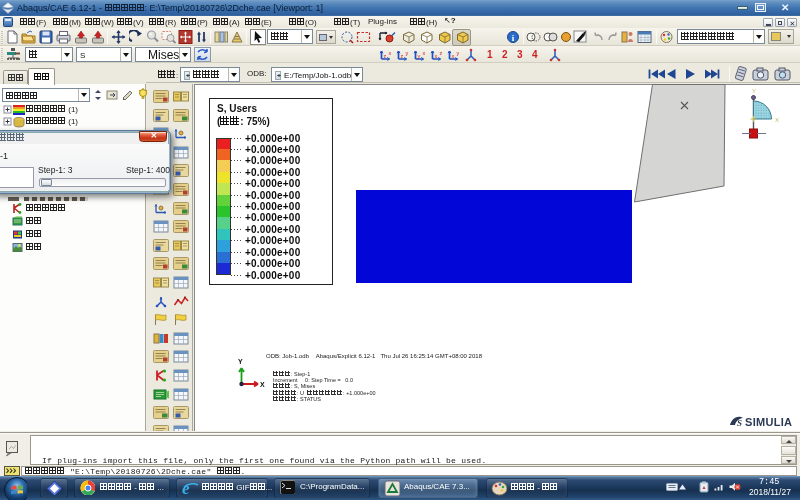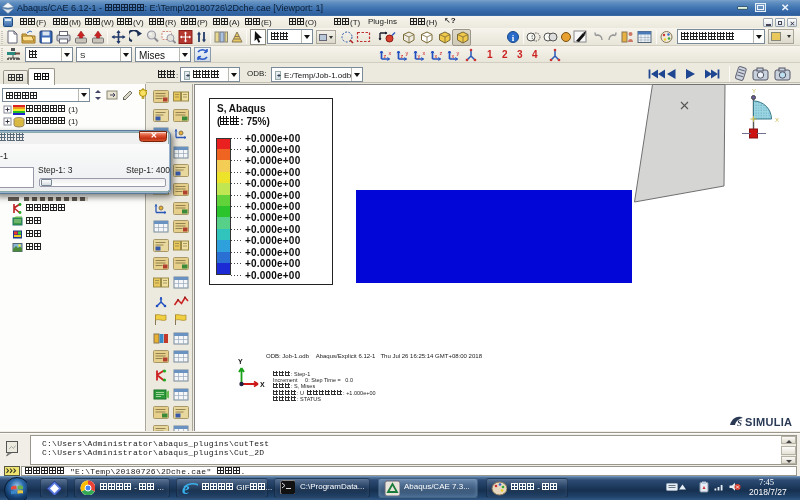--- a/index.html
+++ b/index.html
@@ -234,21 +234,21 @@
         <div style="position:absolute;left:1.5px;top:4.5px;width:0;height:0;border:3.5px solid rgba(0,0,0,0);border-top:4.5px solid #111"></div>
       </div>
     </div>
 <div style="position:absolute;left:76px;top:47px;width:56px;height:15px;background:#fff;border:1px solid #7a8a99;">
       <div style="position:absolute;left:3px;top:2px;font-size:8px;color:#111;white-space:nowrap;line-height:11px">S</div>
       <div style="position:absolute;right:0;top:0;bottom:0;width:11px;background:#fdfdfb;border-left:1px solid #b8b8b0">
         <div style="position:absolute;left:1.5px;top:4.5px;width:0;height:0;border:3.5px solid rgba(0,0,0,0);border-top:4.5px solid #111"></div>
       </div>
     </div>
 <div style="position:absolute;left:135px;top:47px;width:56px;height:15px;background:#fff;border:1px solid #7a8a99;">
-      <div style="position:absolute;left:3px;top:2px;font-size:10px;color:#111;white-space:nowrap;line-height:11px">Mises</div>
+      <div style="position:absolute;left:12px;top:2px;font-size:12px;color:#111;white-space:nowrap;line-height:11px">Mises</div>
       <div style="position:absolute;right:0;top:0;bottom:0;width:11px;background:#fdfdfb;border-left:1px solid #b8b8b0">
         <div style="position:absolute;left:1.5px;top:4.5px;width:0;height:0;border:3.5px solid rgba(0,0,0,0);border-top:4.5px solid #111"></div>
       </div>
     </div>
 <div style="position:absolute;left:194px;top:47px;width:17px;height:15px;background:linear-gradient(#f0f4f8,#d0dce8);border:1px solid #8a9aa8"></div>
 <svg style="position:absolute;left:196px;top:48px" width="13" height="13" viewBox="0 0 13 13">
       <path d="M2 4 C4 1 9 1 11 4 M11 4 L11 1 M11 4 L8 4.5" fill="none" stroke="#2a5ac8" stroke-width="1.6"></path>
       <path d="M11 9 C9 12 4 12 2 9 M2 9 L2 12 M2 9 L5 8.5" fill="none" stroke="#2a5ac8" stroke-width="1.6"></path>
     </svg>
 <svg style="position:absolute;left:378px;top:48px" width="15" height="14" viewBox="0 0 15 14">
@@ -602,21 +602,21 @@
     </svg>
 <svg style="position:absolute;left:173px;top:424.8px" width="17" height="13" viewBox="0 0 17 13">
       <rect x="1" y="1" width="14" height="11" fill="#f4f6f8" stroke="#789"></rect>
       <rect x="1" y="1" width="14" height="3" fill="#6a92c0"></rect>
       <path d="M5.5 4 V12 M10.5 4 V12 M1 7.5 h14" stroke="#9ab" stroke-width="0.7"></path>
     </svg>
 <div style="position:absolute;left:194px;top:84px;width:606px;height:347px;background:#fff"></div>
 <div style="position:absolute;left:194px;top:84px;width:606px;height:1px;background:#888"></div>
 <div style="position:absolute;left:194px;top:84px;width:1px;height:347px;background:#888"></div>
 <div style="position:absolute;left:209px;top:98px;width:124px;height:187px;background:#fff;border:1px solid #222"></div>
-<div style="position:absolute;left:217px;top:103px;font-size:10px;color:#111;white-space:nowrap;font-family:'Liberation Sans',sans-serif;font-weight:bold;">S, Abaqus</div>
+<div style="position:absolute;left:217px;top:103px;font-size:10px;color:#111;white-space:nowrap;font-family:'Liberation Sans',sans-serif;font-weight:bold;">S, Users</div>
 <div style="position:absolute;left:217px;top:116px;font-size:10px;color:#111;white-space:nowrap;font-family:'Liberation Sans',sans-serif;font-weight:bold;">(<i style="display:inline-block;width:9px;height:9px;margin:0 1px 0px 0;background:repeating-linear-gradient(0deg,#111 0,#111 1px,rgba(0,0,0,0) 1px,rgba(0,0,0,0) 3px),repeating-linear-gradient(90deg,#111 0,#111 1px,rgba(0,0,0,0) 1px,rgba(0,0,0,0) 3px)"></i><i style="display:inline-block;width:9px;height:9px;margin:0 1px 0px 0;background:repeating-linear-gradient(0deg,#111 0,#111 1px,rgba(0,0,0,0) 1px,rgba(0,0,0,0) 3px),repeating-linear-gradient(90deg,#111 0,#111 1px,rgba(0,0,0,0) 1px,rgba(0,0,0,0) 3px)"></i>: 75%)</div>
 <div style="position:absolute;left:216px;top:137.5px;width:15px;height:11.42px;background-color:#ea1f1f;"></div>
 <div style="position:absolute;left:216px;top:148.92px;width:15px;height:11.42px;background-color:#ee6420;"></div>
 <div style="position:absolute;left:216px;top:160.34px;width:15px;height:11.42px;background-color:#f0c032;background-image:radial-gradient(circle at 1px 1px,rgba(255,255,220,0.55) 0.55px,rgba(0,0,0,0) 0.8px);background-size:2px 2px;"></div>
 <div style="position:absolute;left:216px;top:171.76px;width:15px;height:11.42px;background-color:#ece32a;"></div>
 <div style="position:absolute;left:216px;top:183.18px;width:15px;height:11.42px;background-color:#b0e030;background-image:radial-gradient(circle at 1px 1px,rgba(255,255,220,0.55) 0.55px,rgba(0,0,0,0) 0.8px);background-size:2px 2px;"></div>
 <div style="position:absolute;left:216px;top:194.6px;width:15px;height:11.42px;background-color:#62d23a;"></div>
 <div style="position:absolute;left:216px;top:206.02px;width:15px;height:11.42px;background-color:#2cc42c;"></div>
 <div style="position:absolute;left:216px;top:217.44px;width:15px;height:11.42px;background-color:#2cc474;background-image:radial-gradient(circle at 1px 1px,rgba(255,255,220,0.55) 0.55px,rgba(0,0,0,0) 0.8px);background-size:2px 2px;"></div>
 <div style="position:absolute;left:216px;top:228.86px;width:15px;height:11.42px;background-color:#30c4bc;"></div>
@@ -706,22 +706,21 @@
 <div style="position:absolute;left:21px;top:465.5px;width:776px;height:10.5px;background:#fff;border:1px solid #9a978c"></div>
 <svg style="position:absolute;left:5px;top:440px" width="15" height="17" viewBox="0 0 15 17">
       <rect x="1.5" y="1.5" width="11" height="11" fill="#eceade" stroke="#555"></rect>
       <path d="M3.5 12.5 L1.5 16 L7 12.5 Z" fill="#888" stroke="#555" stroke-width="0.6"></path>
       <path d="M4 9 l2.5-2.5 2 2 2-3" stroke="#999" fill="none" stroke-width="0.8"></path>
     </svg>
 <svg style="position:absolute;left:4px;top:466px" width="16" height="10" viewBox="0 0 16 10">
       <rect x="0.5" y="0.5" width="15" height="9" fill="#f0e470" stroke="#554"></rect>
       <path d="M2.5 2.5 l2 2.2 -2 2.2 M6 2.5 l2 2.2 -2 2.2 M9.5 2.5 l2 2.2 -2 2.2" stroke="#332" stroke-width="1.1" fill="none"></path>
     </svg>
-<div style="position:absolute;left:42px;top:439.8px;font-size:8px;color:#1a1a1a;white-space:nowrap;font-family:'Liberation Mono',sans-serif;letter-spacing:0.25px">C:\Users\Administrator\abaqus_plugins\cutTest</div>
-<div style="position:absolute;left:42px;top:448.6px;font-size:8px;color:#1a1a1a;white-space:nowrap;font-family:'Liberation Mono',sans-serif;letter-spacing:0.25px">C:\Users\Administrator\abaqus_plugins\Cut_2D</div>
+<div style="position:absolute;left:42px;top:457.2px;font-size:8px;color:#1a1a1a;white-space:nowrap;font-family:'Liberation Mono',sans-serif;letter-spacing:0.25px">If plug-ins import this file, only the first one found via the Python path will be used.</div>
 <div style="position:absolute;left:25px;top:466.5px;font-size:8px;color:#1a1a1a;white-space:nowrap;font-family:'Liberation Mono',sans-serif;letter-spacing:0.25px"><i style="display:inline-block;width:7px;height:7px;margin:0 1px 0px 0;background:repeating-linear-gradient(0deg,#222 0,#222 1px,rgba(0,0,0,0) 1px,rgba(0,0,0,0) 3px),repeating-linear-gradient(90deg,#222 0,#222 1px,rgba(0,0,0,0) 1px,rgba(0,0,0,0) 3px)"></i><i style="display:inline-block;width:7px;height:7px;margin:0 1px 0px 0;background:repeating-linear-gradient(0deg,#222 0,#222 1px,rgba(0,0,0,0) 1px,rgba(0,0,0,0) 3px),repeating-linear-gradient(90deg,#222 0,#222 1px,rgba(0,0,0,0) 1px,rgba(0,0,0,0) 3px)"></i><i style="display:inline-block;width:7px;height:7px;margin:0 1px 0px 0;background:repeating-linear-gradient(0deg,#222 0,#222 1px,rgba(0,0,0,0) 1px,rgba(0,0,0,0) 3px),repeating-linear-gradient(90deg,#222 0,#222 1px,rgba(0,0,0,0) 1px,rgba(0,0,0,0) 3px)"></i><i style="display:inline-block;width:7px;height:7px;margin:0 1px 0px 0;background:repeating-linear-gradient(0deg,#222 0,#222 1px,rgba(0,0,0,0) 1px,rgba(0,0,0,0) 3px),repeating-linear-gradient(90deg,#222 0,#222 1px,rgba(0,0,0,0) 1px,rgba(0,0,0,0) 3px)"></i><i style="display:inline-block;width:7px;height:7px;margin:0 1px 0px 0;background:repeating-linear-gradient(0deg,#222 0,#222 1px,rgba(0,0,0,0) 1px,rgba(0,0,0,0) 3px),repeating-linear-gradient(90deg,#222 0,#222 1px,rgba(0,0,0,0) 1px,rgba(0,0,0,0) 3px)"></i> "E:\Temp\20180726\2Dche.cae" <i style="display:inline-block;width:7px;height:7px;margin:0 1px 0px 0;background:repeating-linear-gradient(0deg,#222 0,#222 1px,rgba(0,0,0,0) 1px,rgba(0,0,0,0) 3px),repeating-linear-gradient(90deg,#222 0,#222 1px,rgba(0,0,0,0) 1px,rgba(0,0,0,0) 3px)"></i><i style="display:inline-block;width:7px;height:7px;margin:0 1px 0px 0;background:repeating-linear-gradient(0deg,#222 0,#222 1px,rgba(0,0,0,0) 1px,rgba(0,0,0,0) 3px),repeating-linear-gradient(90deg,#222 0,#222 1px,rgba(0,0,0,0) 1px,rgba(0,0,0,0) 3px)"></i><i style="display:inline-block;width:7px;height:7px;margin:0 1px 0px 0;background:repeating-linear-gradient(0deg,#222 0,#222 1px,rgba(0,0,0,0) 1px,rgba(0,0,0,0) 3px),repeating-linear-gradient(90deg,#222 0,#222 1px,rgba(0,0,0,0) 1px,rgba(0,0,0,0) 3px)"></i>.</div>
 <div style="position:absolute;left:0;top:476px;width:800px;height:24px;background:linear-gradient(180deg,#5a7ca4 0%,#2c4a72 14%,#1d3a5e 42%,#16304f 58%,#20436b 86%,#325984 100%);border-top:1px solid #6a92ba"></div>
 <svg style="position:absolute;left:3px;top:476px" width="24" height="24" viewBox="0 0 24 24">
       <circle cx="14" cy="14" r="12.5" fill="url(#orb)" stroke="#0a1a30"></circle>
       <defs>
         <radialGradient id="orb" cx="0.5" cy="0.35">
           <stop offset="0" stop-color="#9ac8ee"></stop>
           <stop offset="0.55" stop-color="#2a68a8"></stop>
           <stop offset="1" stop-color="#123a68"></stop>
         </radialGradient>
@@ -787,22 +786,22 @@
       <path d="M5 5 l1.5 3 h-3 Z" fill="#c33"></path>
     </svg>
 <svg style="position:absolute;left:713px;top:482px" width="11" height="10" viewBox="0 0 11 10">
       <path d="M1.5 8.5 h1.8 v-2 h-1.8 Z M4.6 8.5 h1.8 v-3.5 h-1.8 Z M7.7 8.5 h1.8 v-5.5 h-1.8 Z" fill="#e6edf4"></path>
     </svg>
 <svg style="position:absolute;left:728px;top:481px" width="13" height="12" viewBox="0 0 13 12">
       <path d="M1.5 4.5 h2.5 l3-2.8 v8 l-3-2.8 H1.5 Z" fill="#e6edf4"></path>
       <circle cx="9.5" cy="6" r="3" fill="#d83a2a"></circle>
       <path d="M8 4.5 l3 3 M11 4.5 l-3 3" stroke="#fff" stroke-width="0.8"></path>
     </svg>
-<div style="position:absolute;left:759px;top:477.5px;font-size:8.5px;color:#fff;white-space:nowrap;font-family:Liberation Serif, serif;">7:45</div>
-<div style="position:absolute;left:749px;top:488px;font-size:8.5px;color:#fff;white-space:nowrap;font-family:'Liberation Sans',sans-serif;">2018/7/27</div>
+<div style="position:absolute;left:759px;top:477.5px;font-size:8.5px;color:#fff;white-space:nowrap;font-family:Liberation Mono, monospace;">7:45</div>
+<div style="position:absolute;left:749px;top:488px;font-size:8.5px;color:#fff;white-space:nowrap;font-family:'Liberation Sans',sans-serif;">2018/11/27</div>
 <div style="position:absolute;left:-6px;top:130px;width:177px;height:64px;background:rgba(150,175,200,0.95);border:1px solid #5a7a9a;border-radius:0 5px 5px 0;box-shadow:2px 3px 6px rgba(0,0,0,0.5)"></div>
 <div style="position:absolute;left:-4px;top:132px;width:173px;height:60px;background:#f0f0f0;border:1px solid #8aa"></div>
 <div style="position:absolute;left:-2px;top:133px;font-size:8px;color:#223"><i style="display:inline-block;width:8px;height:8px;margin:0 1px 0px 0;background:repeating-linear-gradient(0deg,#5a6a78 0,#5a6a78 1px,rgba(0,0,0,0) 1px,rgba(0,0,0,0) 3px),repeating-linear-gradient(90deg,#5a6a78 0,#5a6a78 1px,rgba(0,0,0,0) 1px,rgba(0,0,0,0) 3px)"></i><i style="display:inline-block;width:8px;height:8px;margin:0 1px 0px 0;background:repeating-linear-gradient(0deg,#5a6a78 0,#5a6a78 1px,rgba(0,0,0,0) 1px,rgba(0,0,0,0) 3px),repeating-linear-gradient(90deg,#5a6a78 0,#5a6a78 1px,rgba(0,0,0,0) 1px,rgba(0,0,0,0) 3px)"></i><i style="display:inline-block;width:8px;height:8px;margin:0 1px 0px 0;background:repeating-linear-gradient(0deg,#5a6a78 0,#5a6a78 1px,rgba(0,0,0,0) 1px,rgba(0,0,0,0) 3px),repeating-linear-gradient(90deg,#5a6a78 0,#5a6a78 1px,rgba(0,0,0,0) 1px,rgba(0,0,0,0) 3px)"></i></div>
 <div style="position:absolute;left:139px;top:130.5px;width:28px;height:11px;background:linear-gradient(#f4b09a,#e05535 40%,#c03315 70%,#d8502a);border:1px solid #7a2408;border-radius:0 0 3.5px 3.5px;box-shadow:inset 0 1px 0 rgba(255,255,255,0.5)">
       <div style="position:absolute;left:10.5px;top:0.5px;color:#fff;font-size:8px;font-weight:bold">✕</div>
     </div>
 <div style="position:absolute;left:-4px;top:144px;width:173px;height:46px;background:linear-gradient(#fafafa,#eceef0)"></div>
 <div style="position:absolute;left:0px;top:152px;font-size:9px;color:#222;white-space:nowrap;font-family:'Liberation Sans',sans-serif;">-1</div>
 <div style="position:absolute;left:-4px;top:167px;width:38px;height:21px;background:#fff;border:1px solid #99a"></div>
 <div style="position:absolute;left:38px;top:166px;font-size:8.5px;color:#222;white-space:nowrap;font-family:'Liberation Sans',sans-serif;">Step-1: 3</div>

